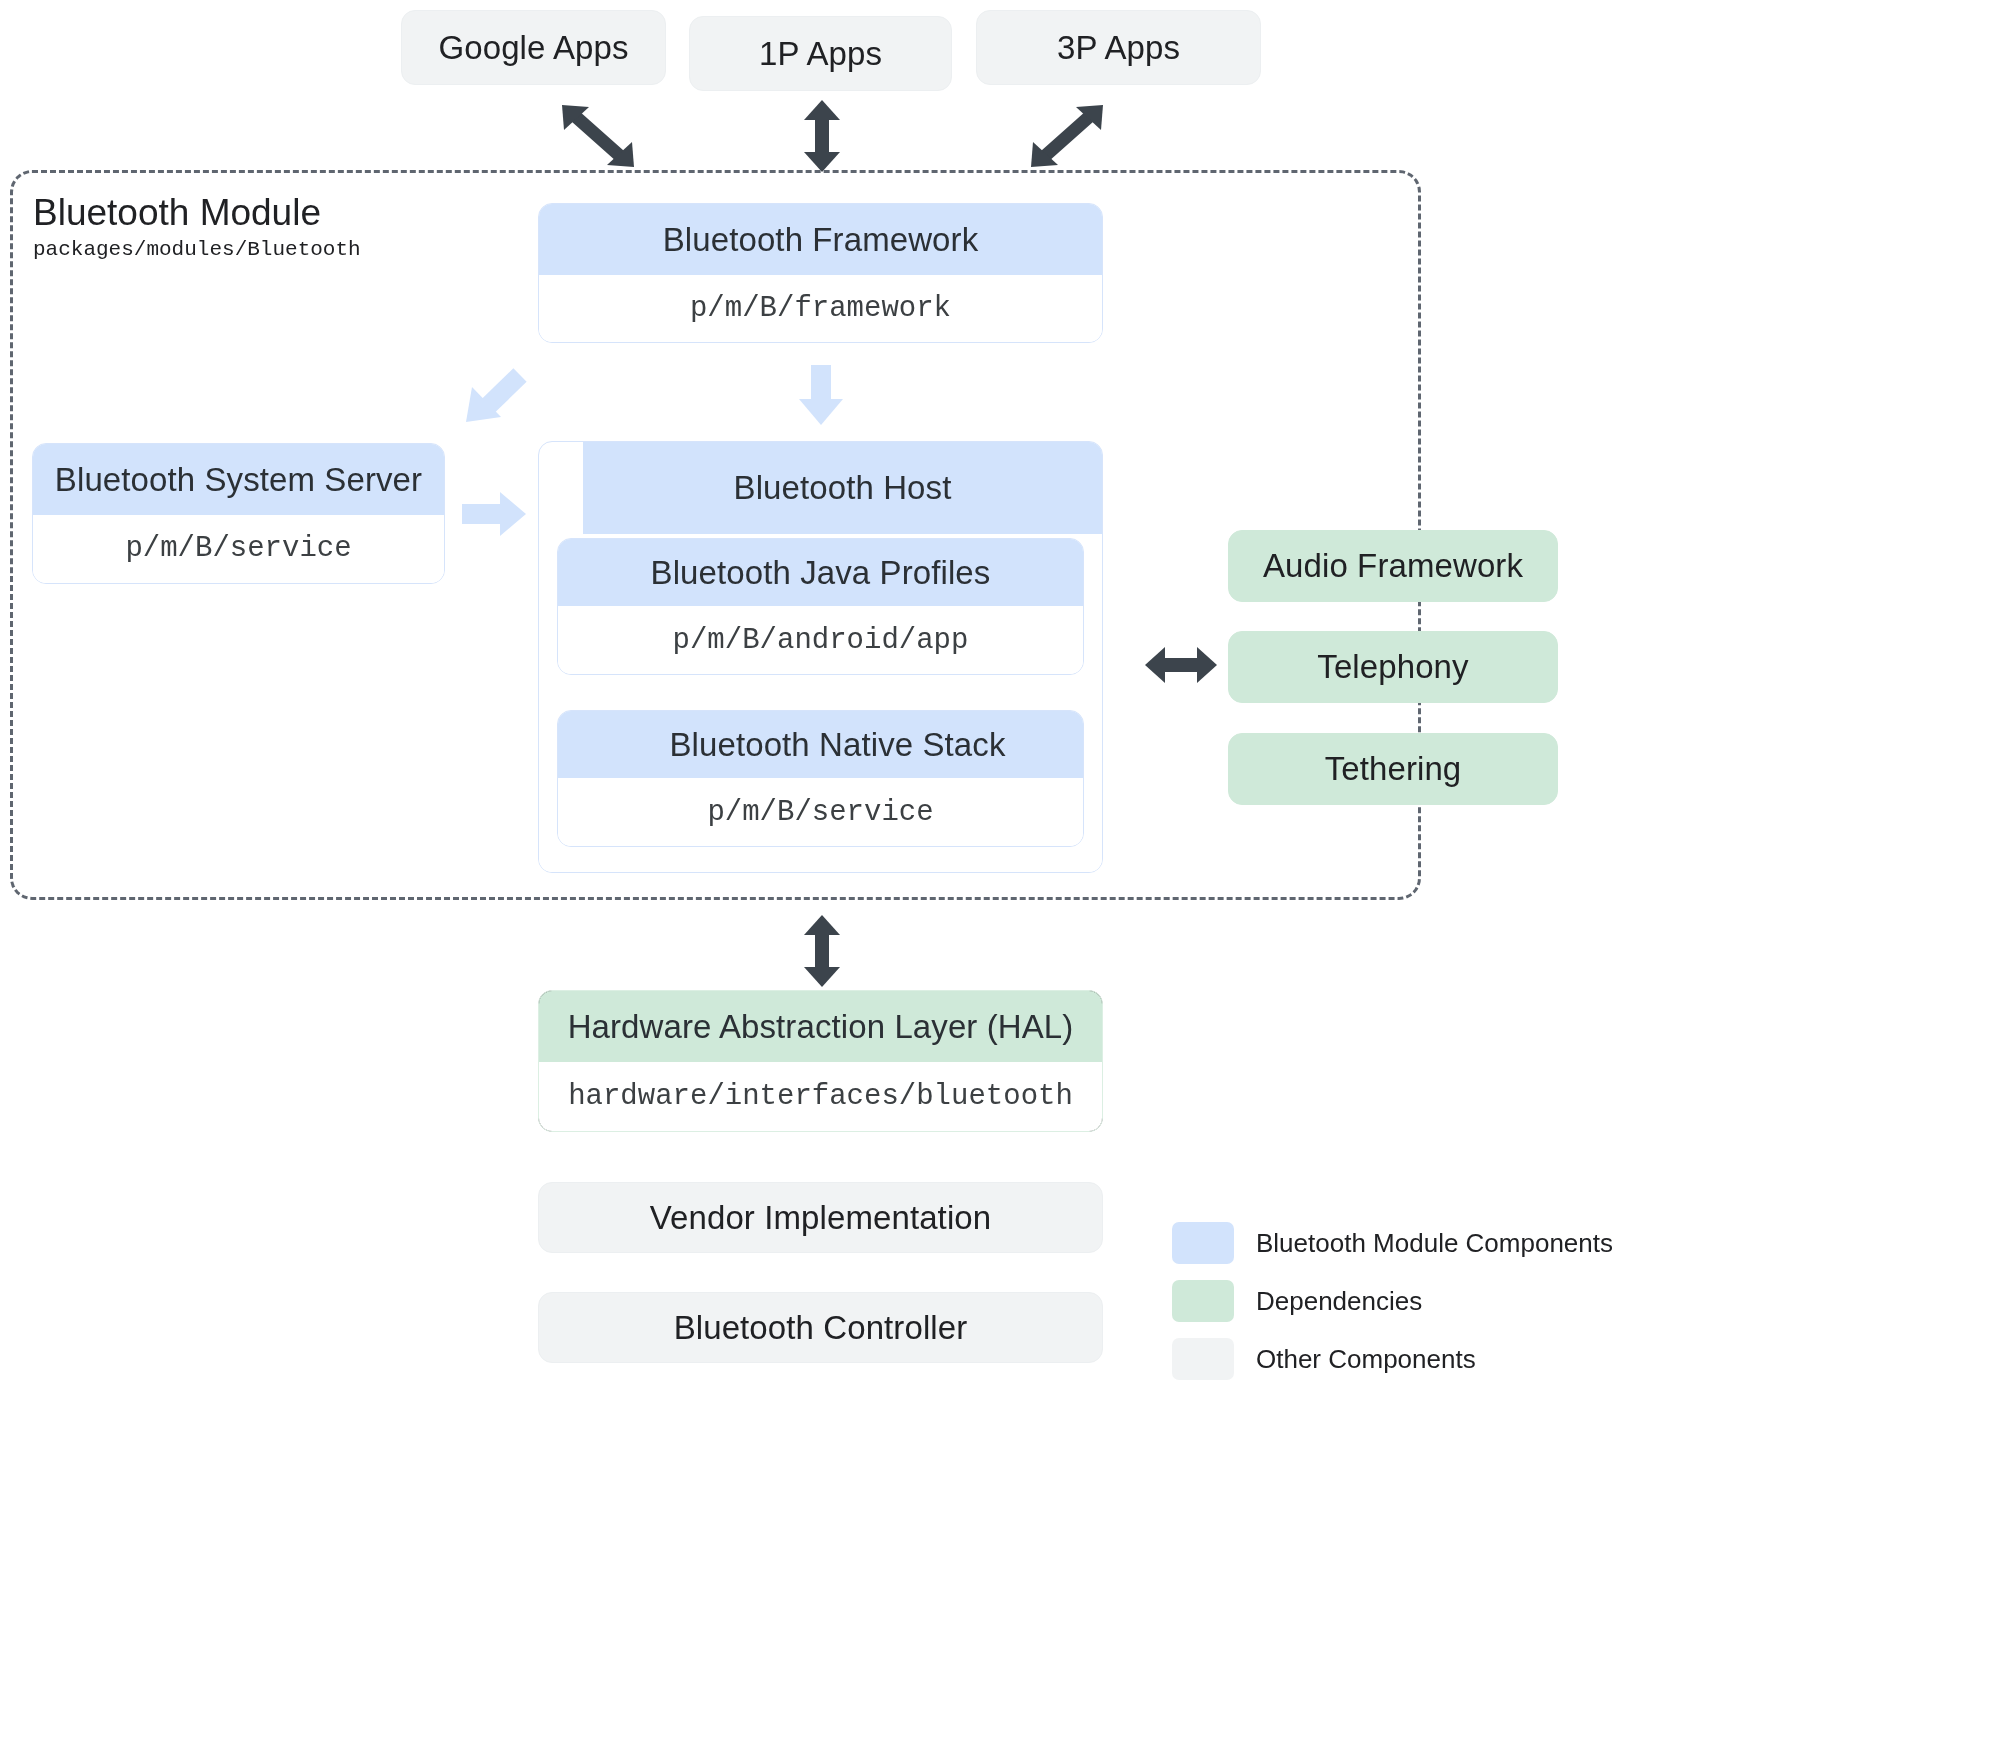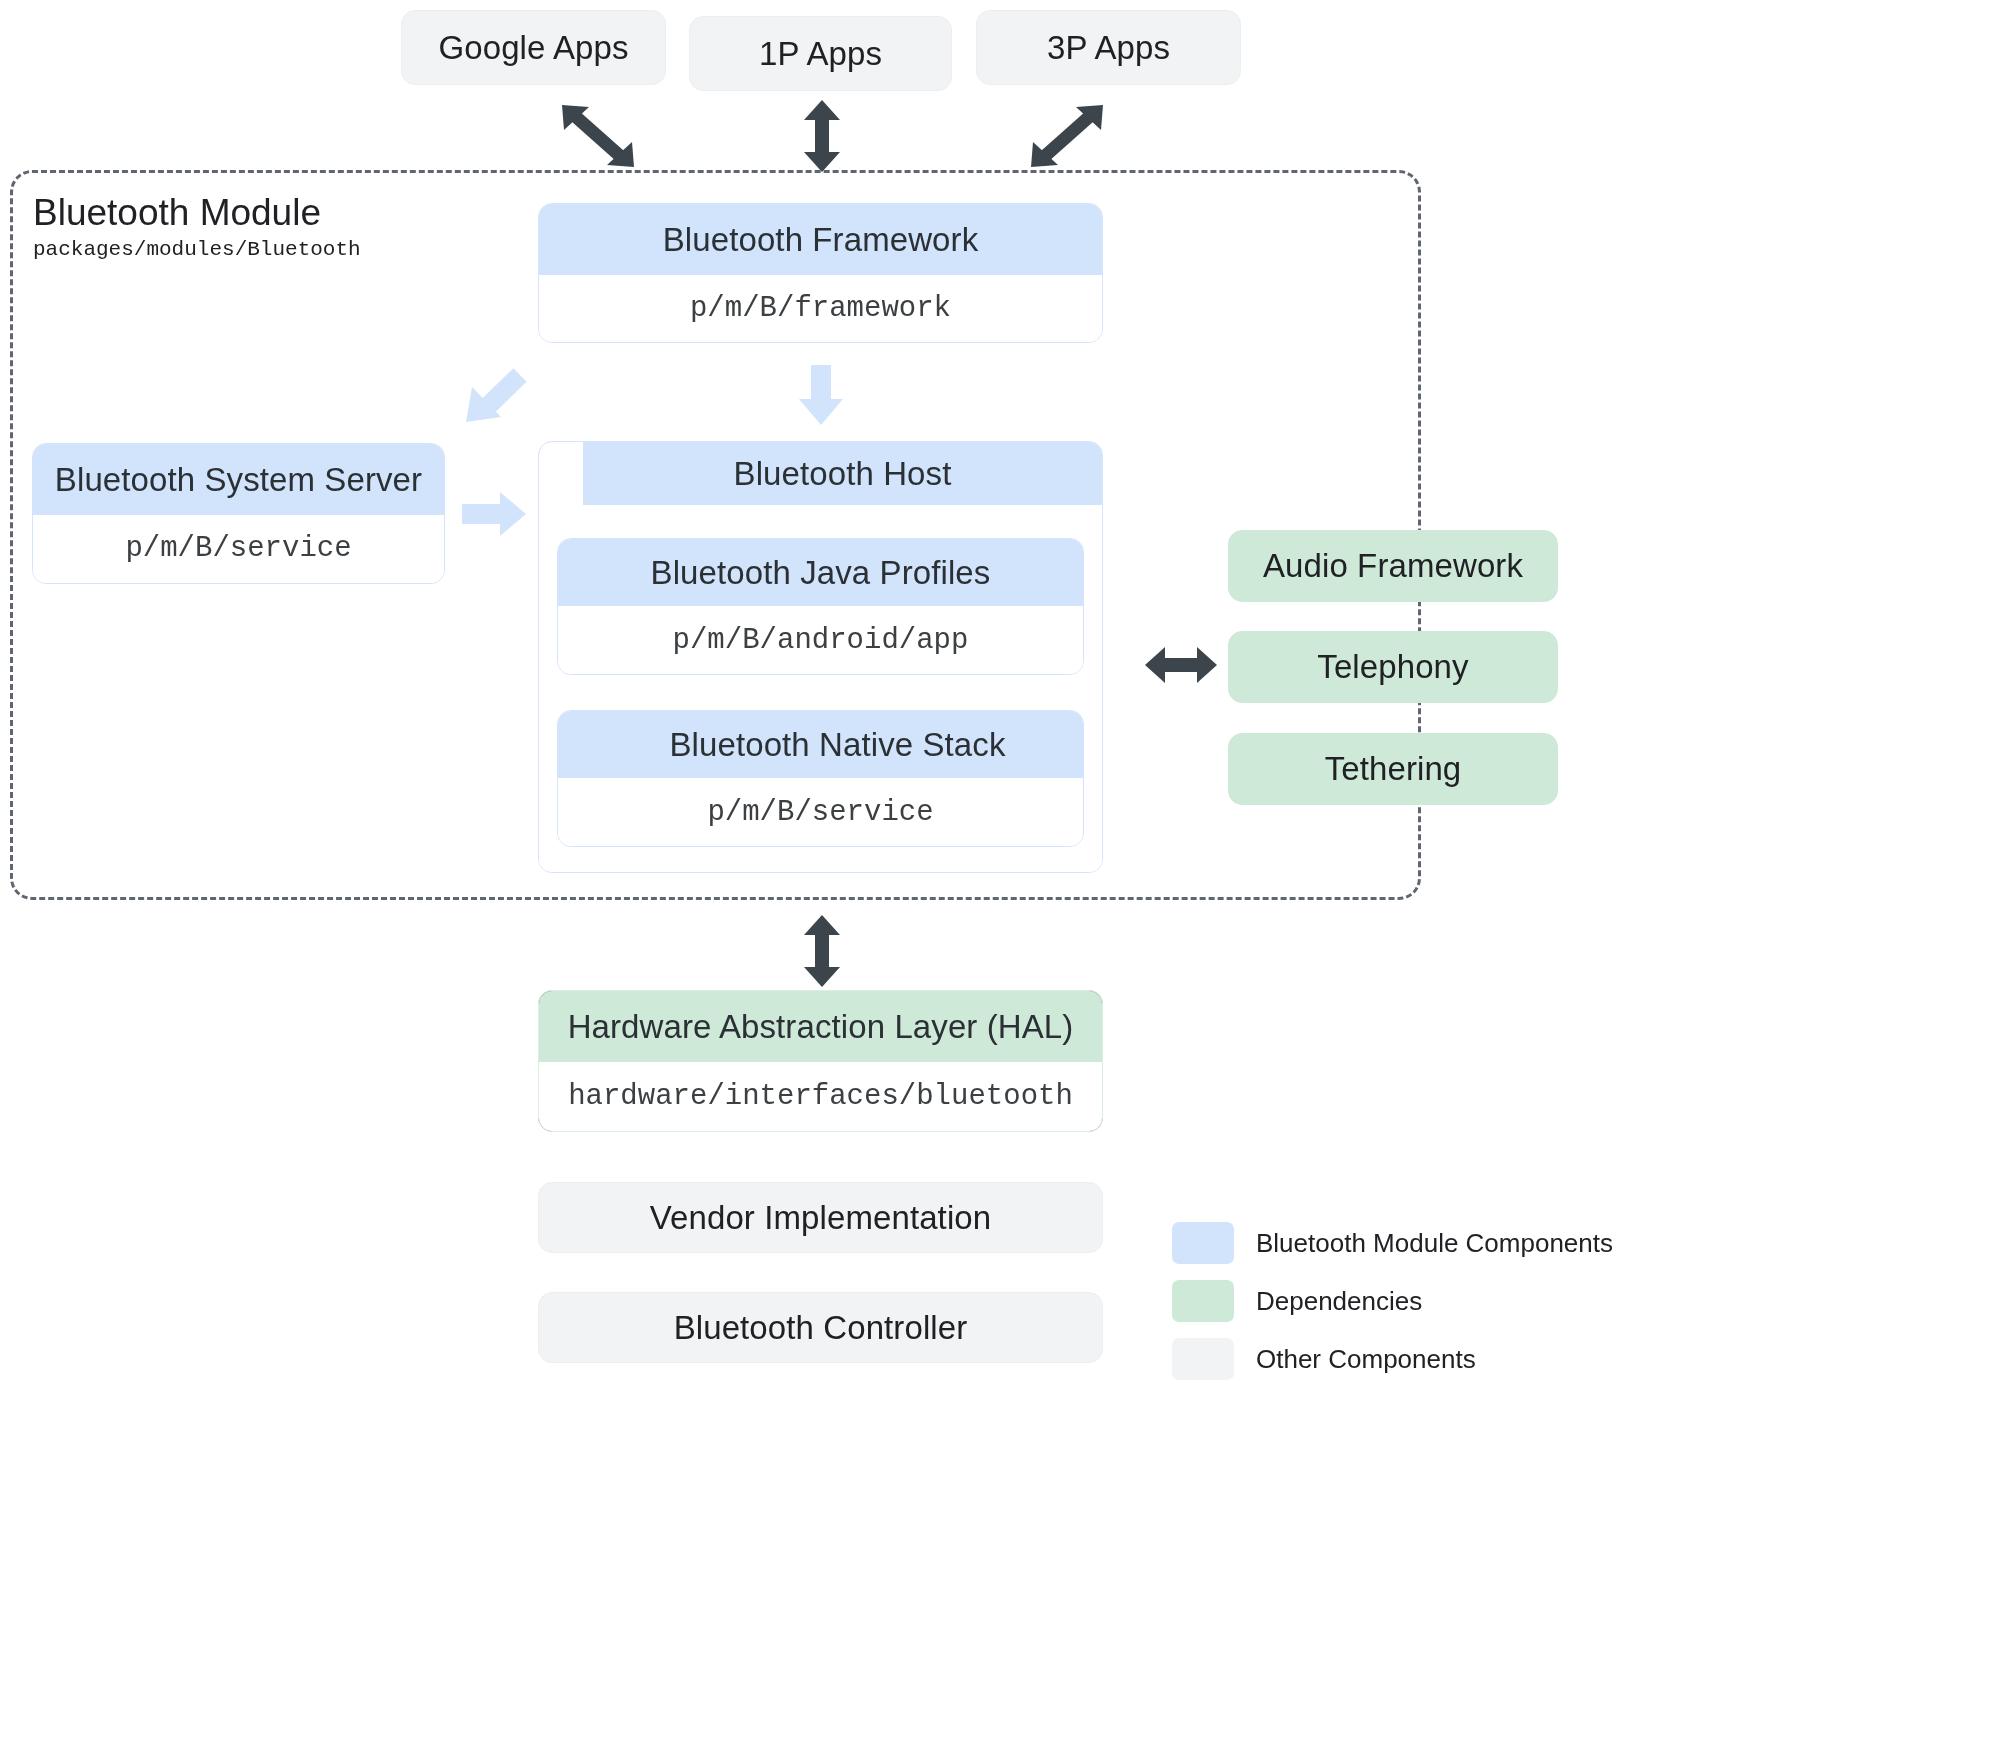--- a/index.html
+++ b/index.html
@@ -151,21 +151,21 @@
 <div id="canvas">
 
   <div class="box grey" style="left:401px; top:10px; width:265px; height:75px;">
     <div class="hdr">Google Apps</div>
   </div>
 
   <div class="box grey" style="left:689px; top:16px; width:263px; height:75px;">
     <div class="hdr">1P Apps</div>
   </div>
 
-  <div class="box grey" style="left:976px; top:10px; width:265px; height:75px;">
+  <div class="box grey" style="left:976px; top:10px; width:285px; height:75px;">
     <div class="hdr">3P Apps</div>
   </div>
 
   <div class="arrow" style="left:558px; top:103px;">
     <svg width="80" height="66" viewBox="0 0 80 66">
       <g fill="#3c444c">
         <path d="M72 60 L53 60 L60 53 L21 14 L14 21 L14 2 L66 2 Z" opacity="0"></path>
       </g>
       <g stroke="#3c444c" stroke-width="13" stroke-linecap="butt">
         <line x1="17" y1="13" x2="62" y2="53"></line>
@@ -226,21 +226,21 @@
   </div>
 
   <div class="arrow" style="left:462px; top:490px;">
     <svg width="66" height="48" viewBox="0 0 66 48">
       <rect x="0" y="14" width="42" height="20" fill="#d2e3fc"></rect>
       <polygon points="64,24 38,46 38,2" fill="#d2e3fc"></polygon>
     </svg>
   </div>
 
   <div class="box blue" style="left:538px; top:441px; width:565px; height:432px;">
-    <div class="hdr" style="height:63px;margin-left:44px;">Bluetooth Host</div>
+    <div class="hdr" style="height:92px;margin-left:44px;">Bluetooth Host</div>
     <div class="path" style="flex:1; background:#ffffff;"></div>
   </div>
 
   <div class="box blue" style="left:557px; top:538px; width:527px; height:137px;">
     <div class="hdr" style="height:68px;">Bluetooth Java Profiles</div>
     <div class="path" style="height:69px;">p/m/B/android/app</div>
   </div>
 
   <div class="box blue" style="left:557px; top:710px; width:527px; height:137px;">
     <div class="hdr" style="height:68px;padding-left:34px;">Bluetooth Native Stack</div>

